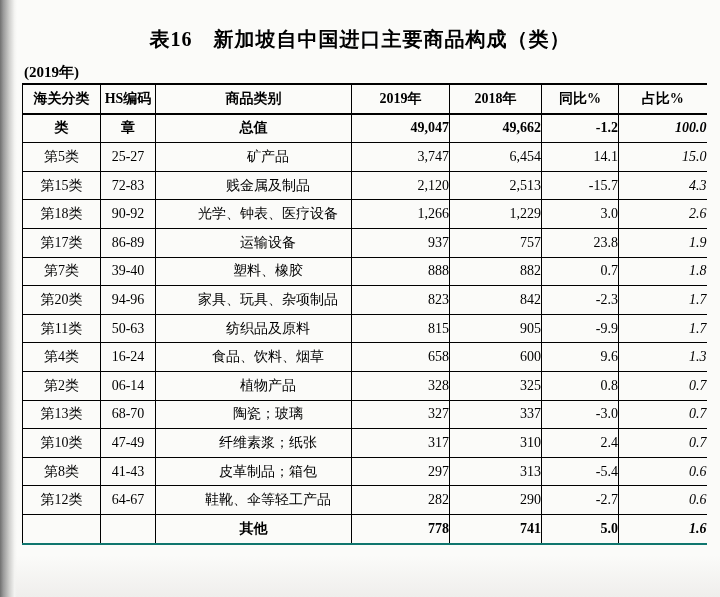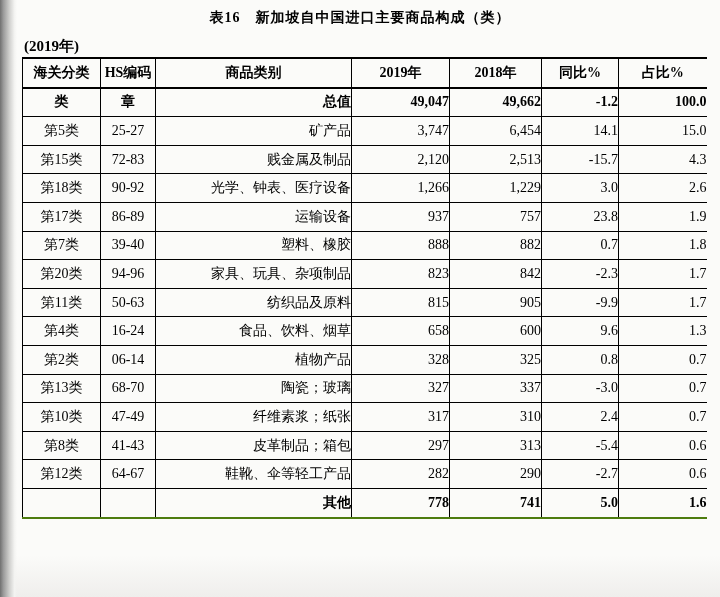--- a/index.html
+++ b/index.html
@@ -6,43 +6,43 @@
   body {
     width:720px; height:597px; overflow:hidden; position:relative;
     font-family:"Liberation Serif","DejaVu Serif",serif; color:#000;
     background:linear-gradient(to bottom,#fbfbf9 0%,#fbfbf9 93%,#efeeec 100%);
   }
   .left-edge {
     position:absolute; left:0; top:0; width:17px; height:597px;
     background:linear-gradient(to right,#707070 0%,#9a9a9a 20%,#cfcfcd 55%,#f3f3f1 85%,rgba(251,251,249,0) 100%);
   }
   .page-title {
-    text-align:center; font-weight:bold; font-size:14px;
-    padding-top:9px; letter-spacing:1px;
+    text-align:center; font-weight:bold; font-size:20px;
+    padding-top:26px; letter-spacing:1px;
   }
   .sub-row {
     display:flex; justify-content:space-between; align-items:flex-end;
     margin:10px 15px 0 24px; font-weight:bold; font-size:15px;
   }
   .main-table {
     border-collapse:collapse; table-layout:fixed;
     margin:1px 0 3px 22px; width:684px;
-    border-top:2px solid #000; border-bottom:2px solid #4d7c0f;
+    border-top:2px solid #000; border-bottom:2px solid #0f766e;
   }
   .main-table th, .main-table td {
     border:1px solid #000; padding:0; height:27.6px;
     font-size:14px; white-space:nowrap; overflow:hidden;
   }
   .main-table th { font-weight:bold; border-bottom:2px solid #000; }
   .main-table th:last-child, .main-table td:last-child { border-right:none; }
   .c-class, .c-hs { text-align:center; }
-  .c-name { text-align:right; padding-left:5px; }
+  .c-name { text-align:center; padding-left:5px; }
   .c-name.indent { padding-left:29px; }
   .c-num { text-align:right; padding-right:6px; }
-  .c-last { padding-right:20px; }
+  .c-last { padding-right:20px;font-style:italic; }
   tr.bold td { font-weight:bold; }
 </style>
 </head>
 <body>
 
 <div class="left-edge"></div>
 
 <div class="page-title">表16　新加坡自中国进口主要商品构成（类）</div>
 
 <div class="sub-row">

